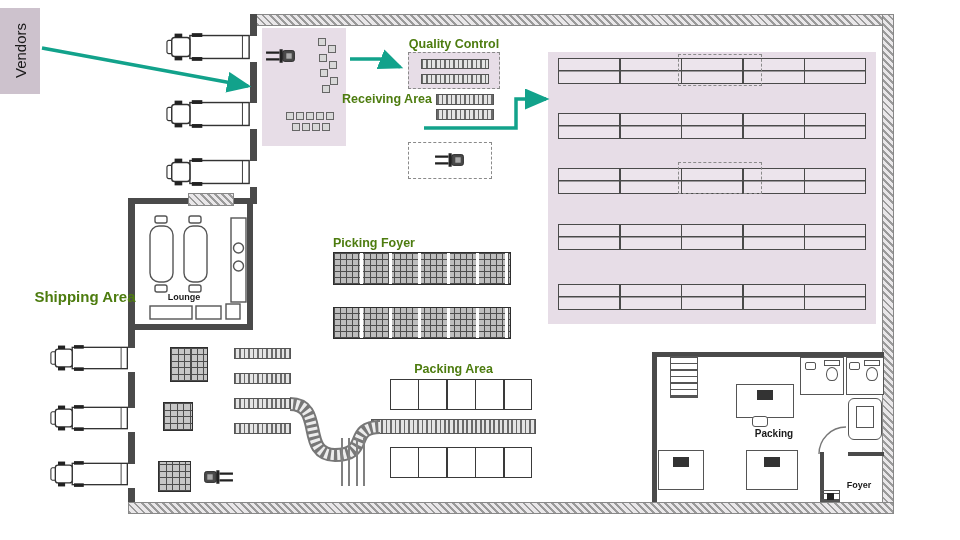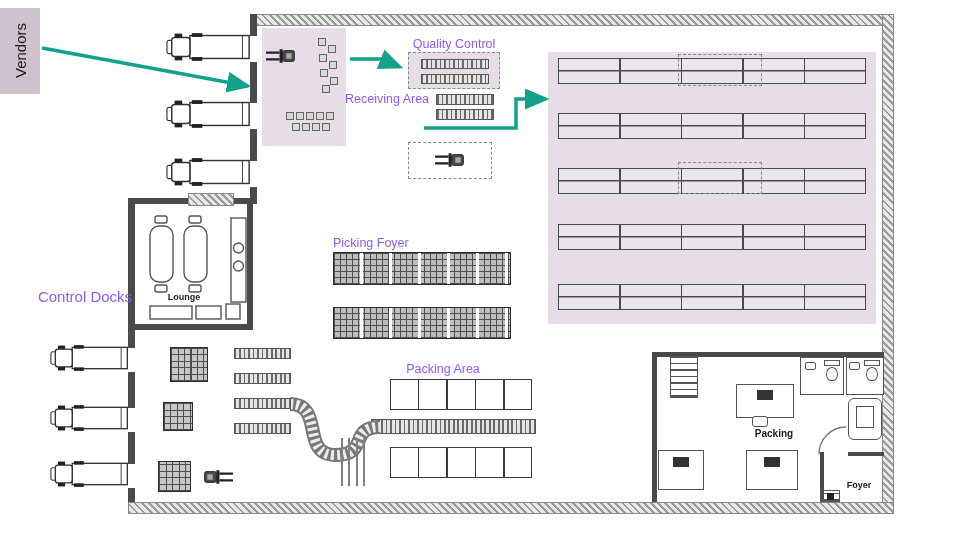--- a/index.html
+++ b/index.html
@@ -17,21 +17,21 @@
   .palletstrip{border:1.5px solid #2e2e2e;background-color:#bdbdbd;
         background-image:repeating-linear-gradient(90deg,transparent 0 26px,#fff 26px 29px),
                          repeating-linear-gradient(90deg,#4d4d4d 0 1px,transparent 1px 6px),
                          repeating-linear-gradient(0deg,#4d4d4d 0 1px,transparent 1px 6px)}
   .palletgrid{border:1.5px solid #2e2e2e;background-color:#c6c6c6;
         background-image:repeating-linear-gradient(90deg,#4d4d4d 0 1px,transparent 1px 6.5px),
                          repeating-linear-gradient(0deg,#4d4d4d 0 1px,transparent 1px 6.5px)}
   .tables{border:1.5px solid #3a3a3a;background-color:#fff;
         background-image:repeating-linear-gradient(90deg,transparent 0 26.9px,#3a3a3a 26.9px 28.4px)}
   .sq{position:absolute;width:8px;height:8px;border:1px solid #666;background:#d8d8d8;box-sizing:border-box}
-  .plum{color:#8b5cf6;font-weight:normal;text-align:center;line-height:1.15}
+  .plum{color:#4d7c0f;font-weight:bold;text-align:center;line-height:1.15}
   .big{font-size:15px}
   .med{font-size:12.5px}
   .tiny{font-size:9px;font-weight:bold;color:#1a1a1a;text-align:center;line-height:1}
   .stairs{border:1.5px solid #555;background-image:repeating-linear-gradient(0deg,#555 0 1.5px,transparent 1.5px 6.5px)}
   .room{border:1.5px solid #555;background:#fff}
   .desk{border:1.5px solid #555;background:#fff}
   .pc{position:absolute;background:#333}
   .chair{border:1.5px solid #555;border-radius:3px;background:#fff}
   .forkpair{border-left:2px solid #808080;border-right:2px solid #808080}
   .vendorbox{background:#cdc2cd;display:flex;align-items:center;justify-content:center}
@@ -222,25 +222,25 @@
     <div class="abs room" style="left:7px;top:7px;width:18px;height:22px"></div>
   </div>
 
   <svg class="abs" style="left:818px;top:426px" width="28" height="28" viewBox="0 0 28 28">
     <path d="M1,28 A27,27 0 0 1 28,1" fill="none" stroke="#777" stroke-width="1.4"></path>
   </svg>
 
   <div class="abs stairs" style="left:820px;top:490px;width:20px;height:12px"></div>
   <div class="abs" style="left:827px;top:493px;width:7px;height:7px;background:#222"></div>
 
-  <div class="abs plum big" style="left:30px;top:288px;width:110px">Control Docks</div>
+  <div class="abs plum big" style="left:30px;top:288px;width:110px">Shipping Area</div>
   <div class="abs plum med" style="left:396px;top:37px;width:116px">Quality Control</div>
   <div class="abs plum med" style="left:342px;top:92px;width:90px">Receiving Area</div>
   <div class="abs plum med" style="left:333px;top:236px;width:100px;text-align:left">Picking Foyer</div>
-  <div class="abs plum med" style="left:393px;top:362px;width:100px;text-align:center">Packing Area</div>
+  <div class="abs plum med" style="left:393px;top:362px;width:100px;text-align:right">Packing Area</div>
   <div class="abs tiny" style="left:156px;top:293px;width:56px">Lounge</div>
   <div class="abs tiny" style="left:744px;top:429px;width:60px;font-size:10px">Packing</div>
   <div class="abs tiny" style="left:836px;top:481px;width:46px">Foyer</div>
 
   <svg class="abs" style="left:0;top:0;pointer-events:none" width="960" height="540">
     <defs>
       <marker id="ah" markerWidth="9" markerHeight="8" refX="6" refY="3" orient="auto">
         <path d="M0,0 L7,3 L0,6 Z" fill="#12a28b"></path>
       </marker>
     </defs>

